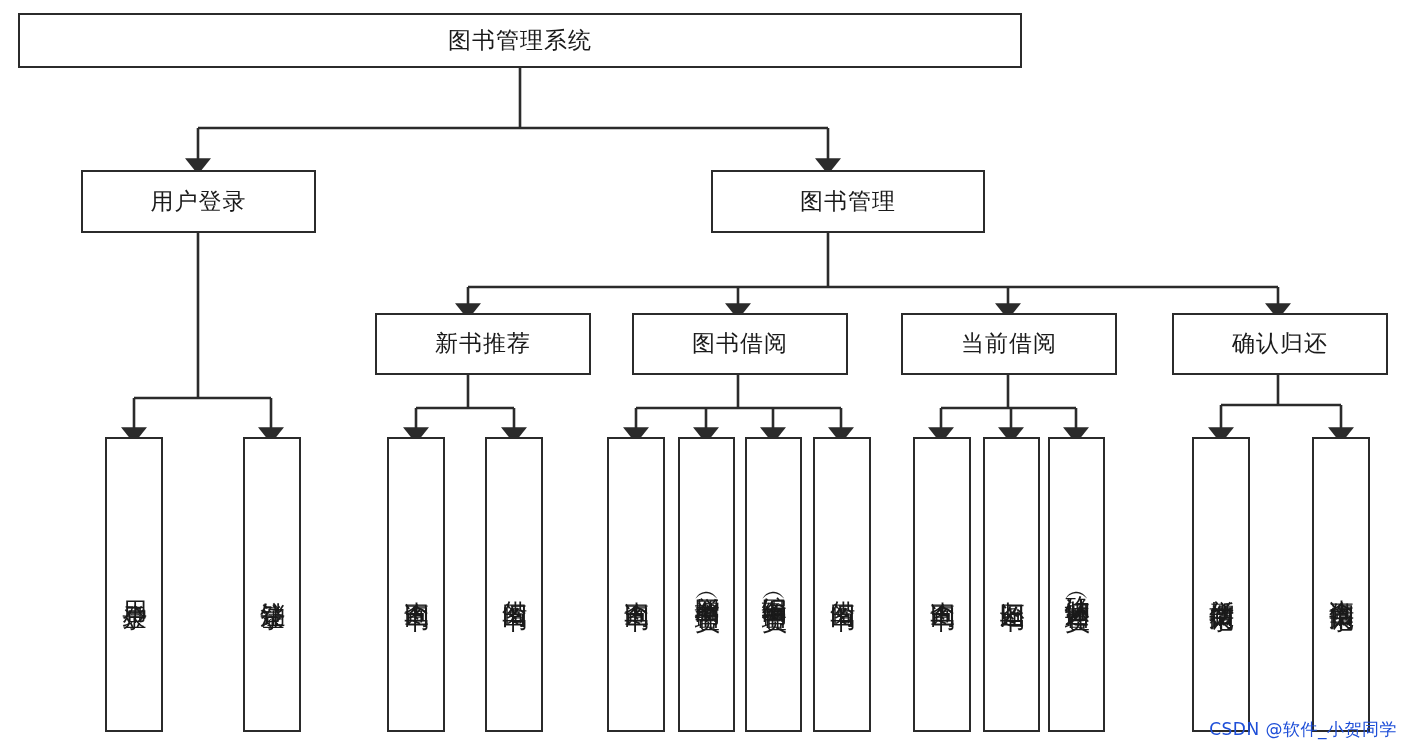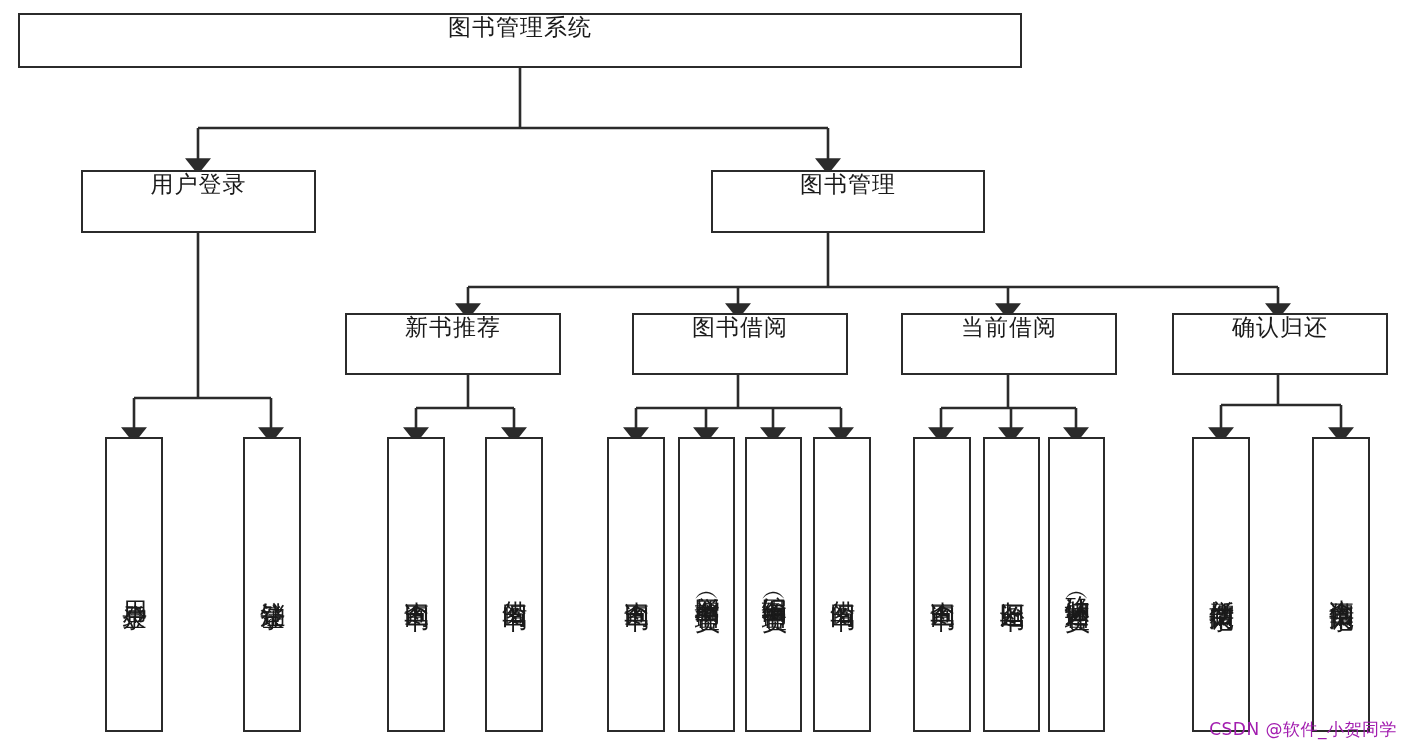--- a/index.html
+++ b/index.html
@@ -25,21 +25,21 @@
     width: 1405px;
     height: 747px;
     pointer-events: none;
   }
   .node {
     position: absolute;
     box-sizing: border-box;
     background: #ffffff;
     border: 2px solid #2b2b2b;
     display: flex;
-    align-items: flex-start;
+    align-items: center;
     justify-content: center;
     color: #1a1a1a;
   }
   .node-h {
     font-size: 23px;
     letter-spacing: 1px;
     line-height: 1.1;
     white-space: nowrap;
   }
   .node-v {
@@ -56,21 +56,21 @@
   .node-v .vtext {
     writing-mode: vertical-rl;
     text-orientation: upright;
     display: block;
   }
   #watermark {
     position: absolute;
     right: 8px;
     bottom: 6px;
     font-size: 17px;
-    color: #a21caf;
+    color: #1d4ed8;
     letter-spacing: 0.5px;
     white-space: nowrap;
     font-family: "DejaVu Sans", "Liberation Sans", sans-serif;
   }
 </style>
 </head>
 <body>
 
 <div id="diagram-root">
 
@@ -128,21 +128,21 @@
     <span>图书管理系统</span>
   </div>
 
   <div class="node node-h" style="left:81px; top:170px; width:235px; height:63px;">
     <span>用户登录</span>
   </div>
   <div class="node node-h" style="left:711px; top:170px; width:274px; height:63px;">
     <span>图书管理</span>
   </div>
 
-  <div class="node node-h" style="left:345px; top:313px; width:216px; height:62px;">
+  <div class="node node-h" style="left:375px; top:313px; width:216px; height:62px;">
     <span>新书推荐</span>
   </div>
   <div class="node node-h" style="left:632px; top:313px; width:216px; height:62px;">
     <span>图书借阅</span>
   </div>
   <div class="node node-h" style="left:901px; top:313px; width:216px; height:62px;">
     <span>当前借阅</span>
   </div>
   <div class="node node-h" style="left:1172px; top:313px; width:216px; height:62px;">
     <span>确认归还</span>

